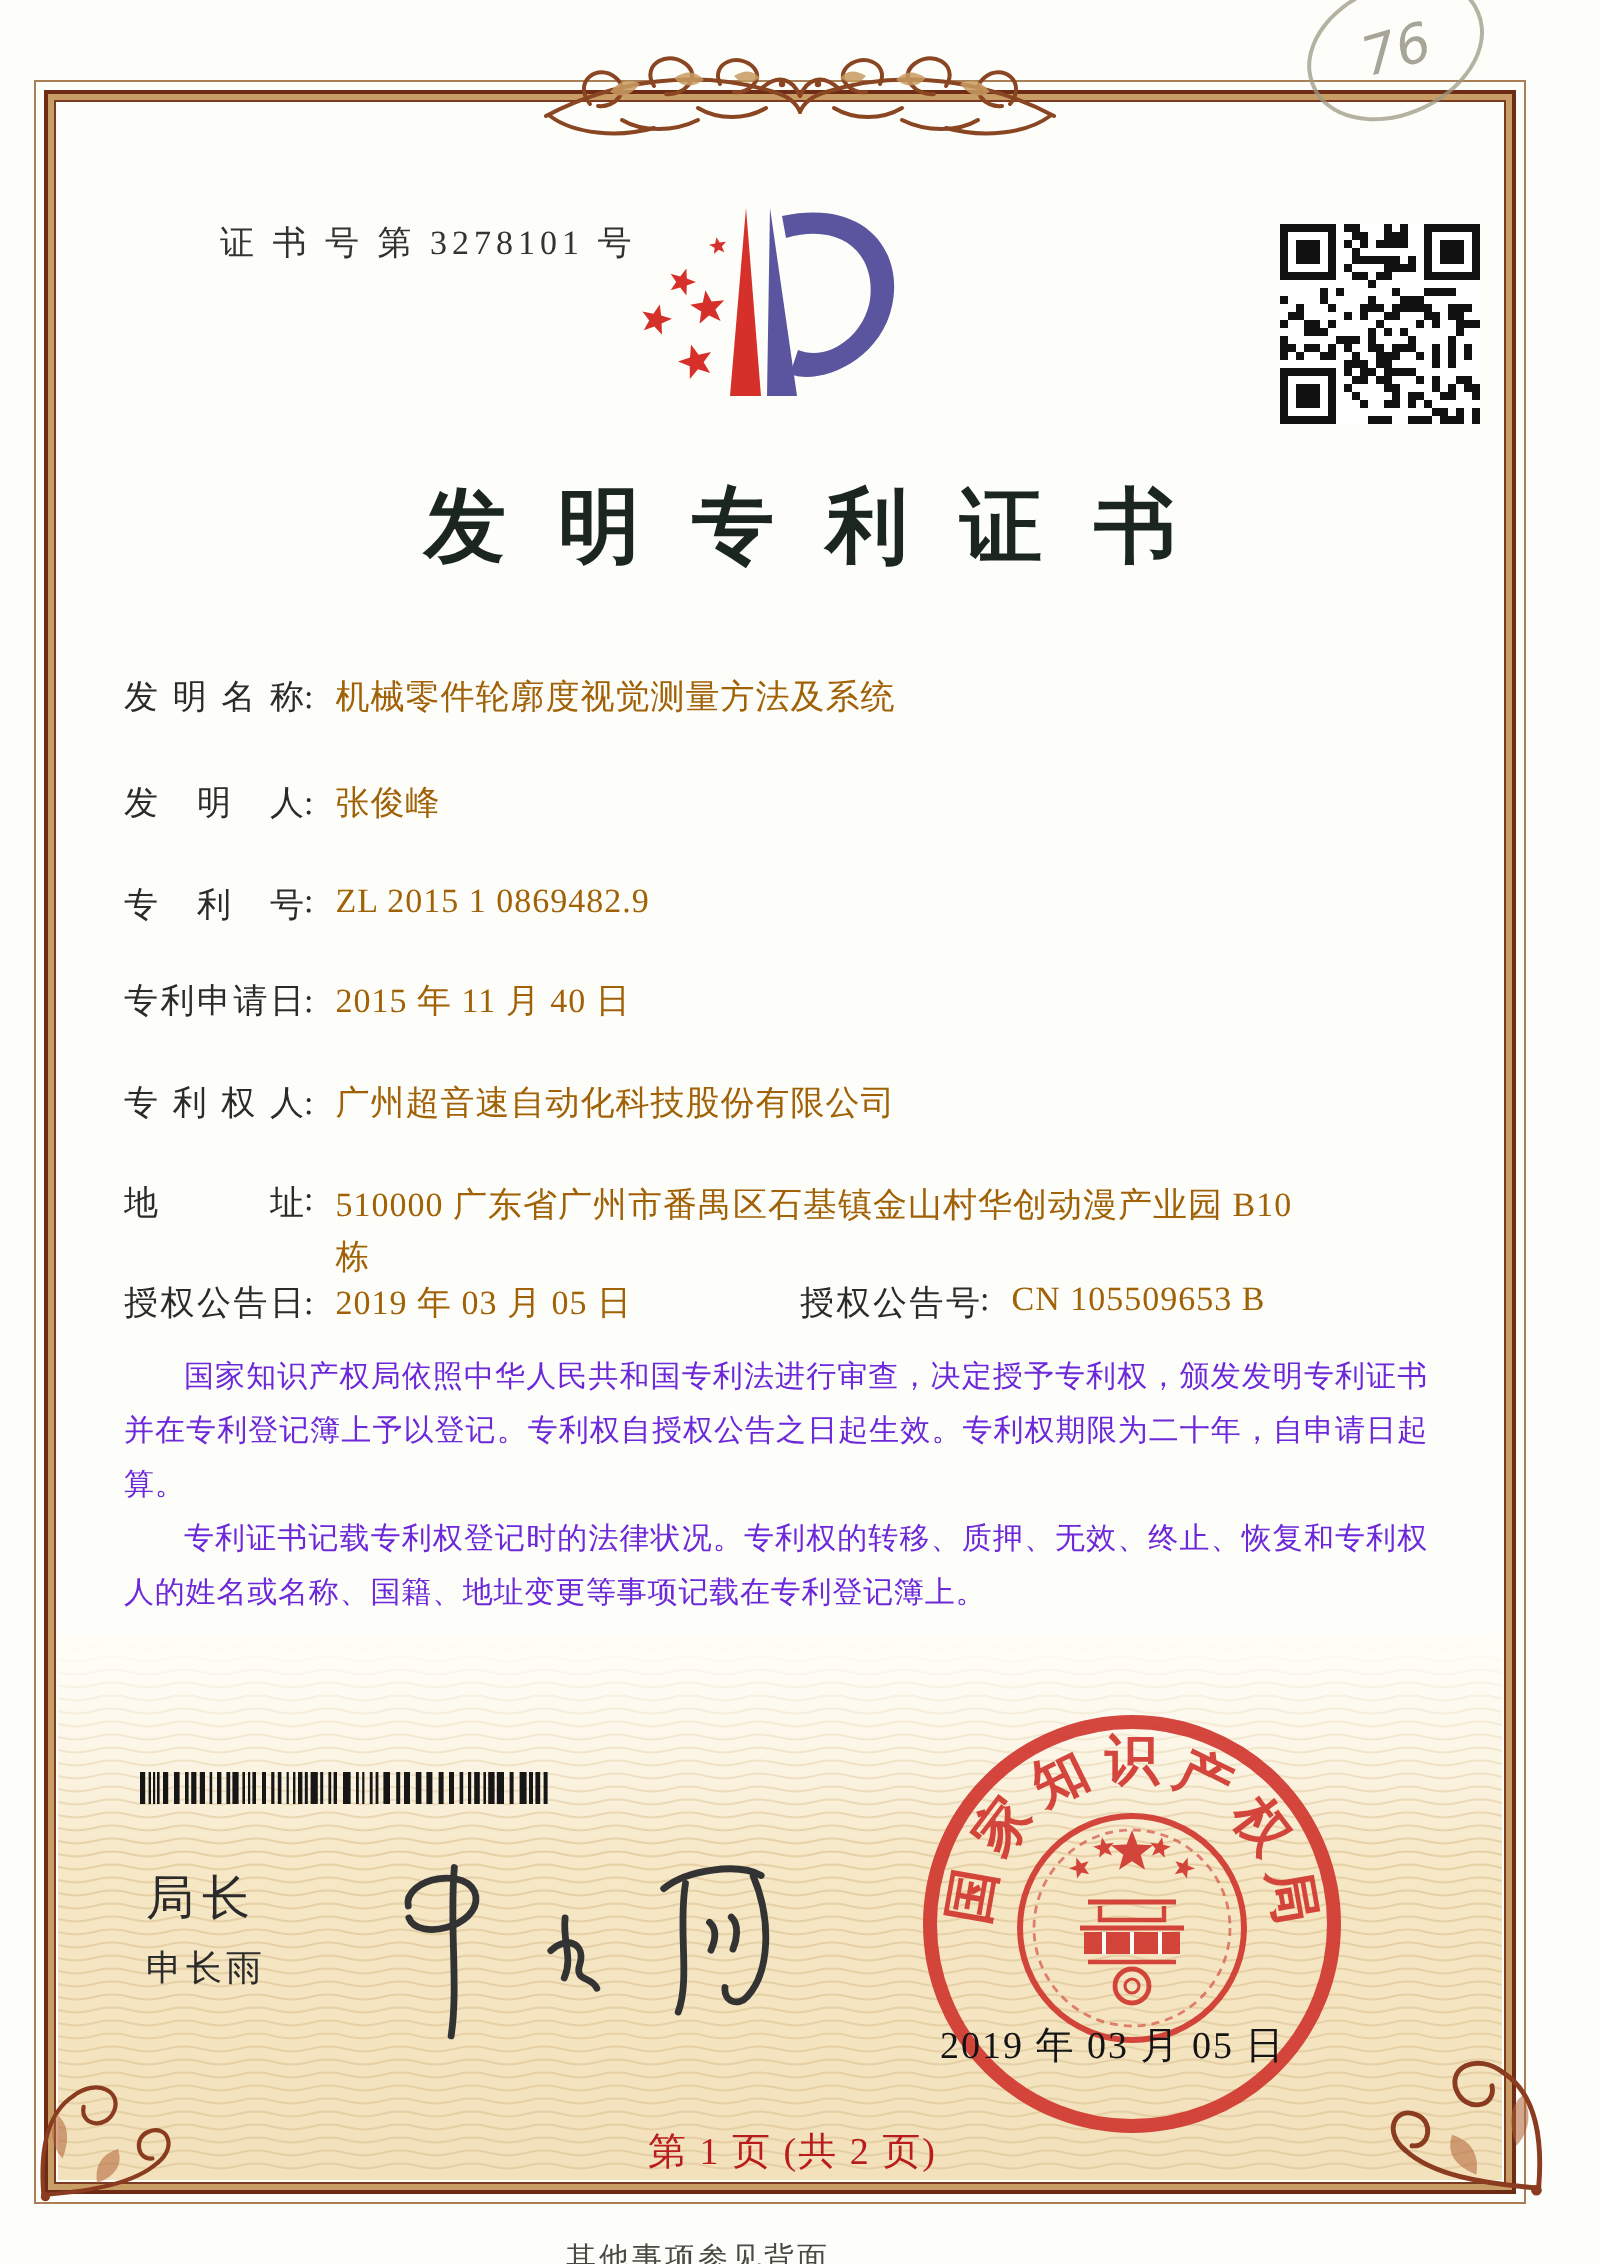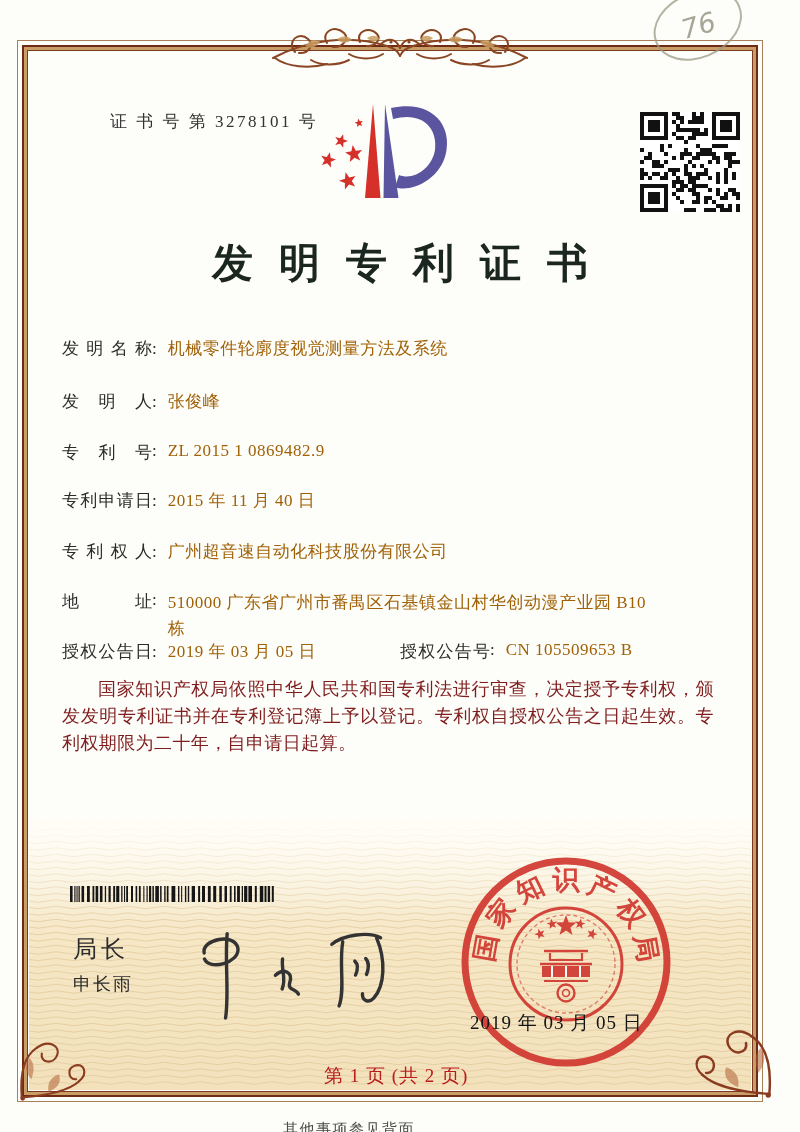--- a/index.html
+++ b/index.html
@@ -47,21 +47,21 @@
   .pencil span{font-size:27px;color:#8a English8876;color:#8a8876;font-style:italic;transform:rotate(6deg);font-family:"DejaVu Sans",sans-serif;}
   
   .row{position:absolute;left:62px;font-size:17px;z-index:3;white-space:nowrap;}
   .flabel{display:inline-block;width:90px;text-align:justify;text-align-last:justify;vertical-align:top;color:#2b2b2b;}
   .colon{margin-right:11px;}
   .fvalue{letter-spacing:.5px;color:#a16207;}
   .fvalue.addr{display:inline-block;width:482px;white-space:normal;line-height:26px;vertical-align:top;}
   .grant2{position:absolute;left:338px;top:0;white-space:nowrap;}
   
   .paras{position:absolute;left:62px;top:676px;width:652px;z-index:3;}
-  .paras p{margin:0;font-size:18px;line-height:27px;text-indent:2em;letter-spacing:.4px;color:#7f1d1d;text-align:justify;}
+  .paras p{margin:0;font-size:15px;line-height:27px;text-indent:2em;letter-spacing:.4px;color:#6d28d9;text-align:justify;}
   
   .barcode{left:70px;top:886px;z-index:3;}
   .signer-title{left:73px;top:933px;font-size:24px;letter-spacing:4px;z-index:3;}
   .signer-name{left:73px;top:972px;font-size:18px;letter-spacing:2px;z-index:3;font-family:Liberation Serif, serif;}
   .signature{left:185px;top:908px;z-index:4;}
   .seal{left:452px;top:852px;z-index:3;}
   .seal-date{left:470px;top:1010px;font-size:19px;letter-spacing:1px;color:#141414;z-index:4;}
   .footer{left:292px;top:1063px;font-size:19px;letter-spacing:1px;color:#b91c1c;z-index:6;margin-left:32px;}
   .backnote{left:283px;top:1120px;font-size:15px;letter-spacing:1.5px;color:#4a4a44;z-index:6;}
   .flourish-l{left:16px;top:1024px;z-index:6;}
@@ -327,20 +327,21 @@
 </div>
 <div class="row" style="top:640px">
   <span class="flabel">授权公告日</span><span class="colon">:</span><span class="fvalue">2019 年 03 月 05 日</span>
   <span class="grant2">
     <span class="flabel">授权公告号</span><span class="colon">:</span><span class="fvalue">CN 105509653 B</span>
   </span>
 </div>
 
 <div class="paras">
   <p>国家知识产权局依照中华人民共和国专利法进行审查，决定授予专利权，颁发发明专利证书并在专利登记簿上予以登记。专利权自授权公告之日起生效。专利权期限为二十年，自申请日起算。</p>
+  <p>专利证书记载专利权登记时的法律状况。专利权的转移、质押、无效、终止、恢复和专利权人的姓名或名称、国籍、地址变更等事项记载在专利登记簿上。</p>
 </div>
 
 <svg class="abs barcode" width="206" height="16" id="barcode-svg">
     <rect x="0.0" y="0" width="2.6" height="16" fill="#161616"></rect>
     <rect x="4.3" y="0" width="1.2" height="16" fill="#161616"></rect>
     <rect x="6.5" y="0" width="1.1" height="16" fill="#161616"></rect>
     <rect x="8.5" y="0" width="1.3" height="16" fill="#161616"></rect>
     <rect x="11.5" y="0" width="2.6" height="16" fill="#161616"></rect>
     <rect x="17.0" y="0" width="2.8" height="16" fill="#161616"></rect>
     <rect x="22.5" y="0" width="1.8" height="16" fill="#161616"></rect>

